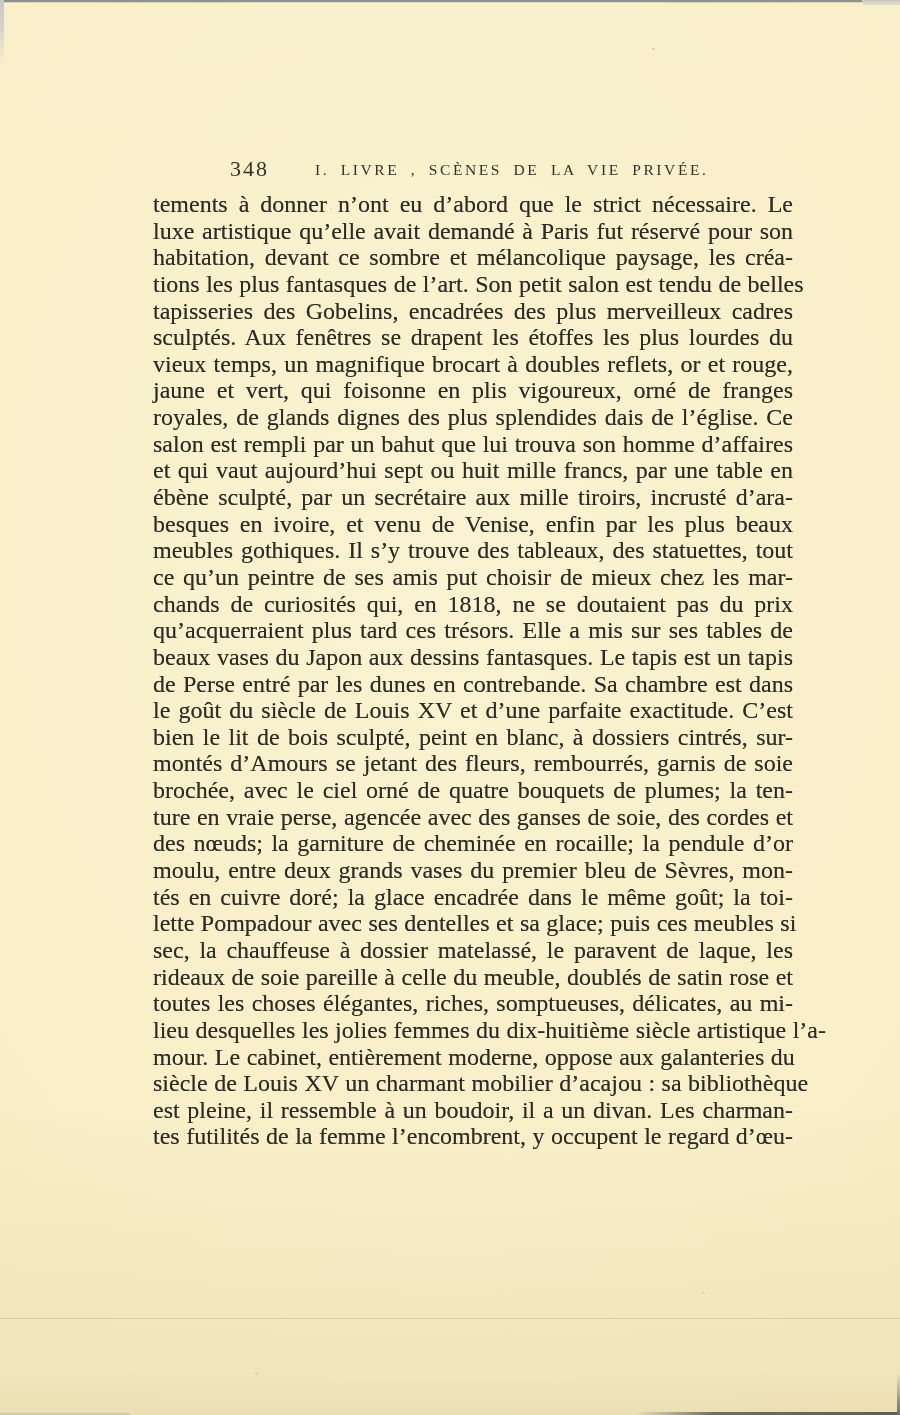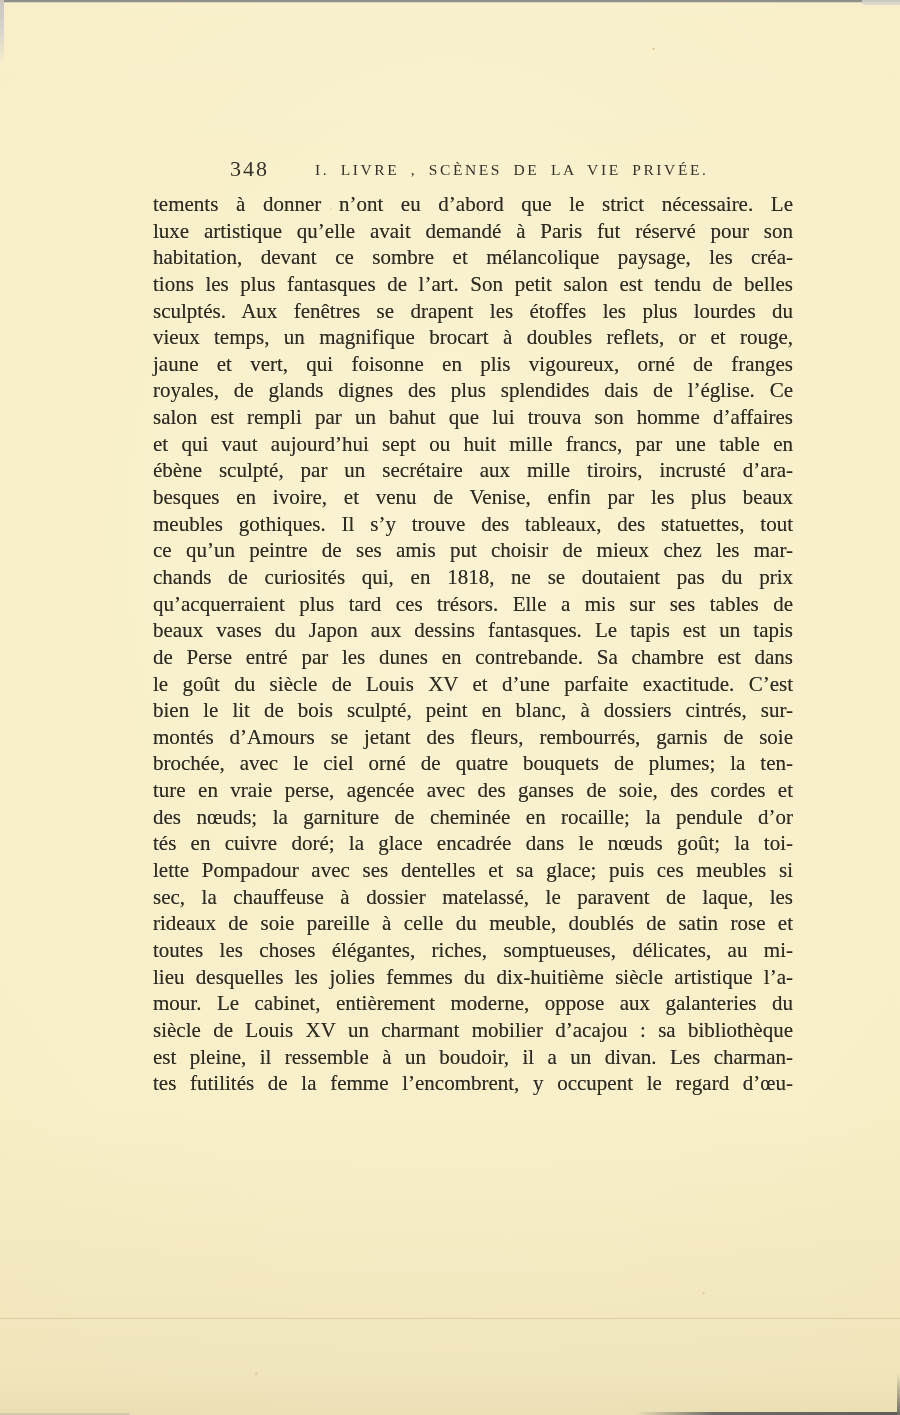--- a/index.html
+++ b/index.html
@@ -44,21 +44,21 @@
     font-size:15.5px;font-weight:normal;letter-spacing:2.6px;word-spacing:5px;
     color:#34312a;white-space:nowrap;
   }
 
   
   .body-text{
     position:absolute;left:153px;top:191px;width:640px;
   }
   .text-line{
     height:26.65px;line-height:26.65px;
-    font-size:21px;
+    font-size:24px;
     text-align:justify;text-align-last:justify;text-justify:inter-word;
     white-space:nowrap;
     word-spacing:0.5px;
     color:var(--ink);
     text-shadow:0 0 0.45px rgba(45,43,36,0.55);
   }
 </style>
 </head>
 <body>
 
@@ -80,41 +80,43 @@
   <div class="header">
     <span class="page-number">348</span>
     <span class="running-title">I. LIVRE , SCÈNES DE LA VIE PRIVÉE.</span>
   </div>
 
   <div class="body-text">
       <div class="text-line">tements à donner n’ont eu d’abord que le strict nécessaire. Le</div>
       <div class="text-line">luxe artistique qu’elle avait demandé à Paris fut réservé pour son</div>
       <div class="text-line">habitation, devant ce sombre et mélancolique paysage, les créa-</div>
       <div class="text-line">tions les plus fantasques de l’art. Son petit salon est tendu de belles</div>
+      <div class="text-line">tapisseries des Gobelins, encadrées des plus merveilleux cadres</div>
       <div class="text-line">sculptés. Aux fenêtres se drapent les étoffes les plus lourdes du</div>
       <div class="text-line">vieux temps, un magnifique brocart à doubles reflets, or et rouge,</div>
       <div class="text-line">jaune et vert, qui foisonne en plis vigoureux, orné de franges</div>
       <div class="text-line">royales, de glands dignes des plus splendides dais de l’église. Ce</div>
       <div class="text-line">salon est rempli par un bahut que lui trouva son homme d’affaires</div>
       <div class="text-line">et qui vaut aujourd’hui sept ou huit mille francs, par une table en</div>
       <div class="text-line">ébène sculpté, par un secrétaire aux mille tiroirs, incrusté d’ara-</div>
       <div class="text-line">besques en ivoire, et venu de Venise, enfin par les plus beaux</div>
       <div class="text-line">meubles gothiques. Il s’y trouve des tableaux, des statuettes, tout</div>
       <div class="text-line">ce qu’un peintre de ses amis put choisir de mieux chez les mar-</div>
       <div class="text-line">chands de curiosités qui, en 1818, ne se doutaient pas du prix</div>
       <div class="text-line">qu’acquerraient plus tard ces trésors. Elle a mis sur ses tables de</div>
       <div class="text-line">beaux vases du Japon aux dessins fantasques. Le tapis est un tapis</div>
       <div class="text-line">de Perse entré par les dunes en contrebande. Sa chambre est dans</div>
       <div class="text-line">le goût du siècle de Louis XV et d’une parfaite exactitude. C’est</div>
       <div class="text-line">bien le lit de bois sculpté, peint en blanc, à dossiers cintrés, sur-</div>
       <div class="text-line">montés d’Amours se jetant des fleurs, rembourrés, garnis de soie</div>
       <div class="text-line">brochée, avec le ciel orné de quatre bouquets de plumes; la ten-</div>
       <div class="text-line">ture en vraie perse, agencée avec des ganses de soie, des cordes et</div>
       <div class="text-line">des nœuds; la garniture de cheminée en rocaille; la pendule d’or</div>
-      <div class="text-line">tés en cuivre doré; la glace encadrée dans le nœuds goût; la toi-</div>
+      <div class="text-line">moulu, entre deux grands vases du premier bleu de Sèvres, mon-</div>
+      <div class="text-line">tés en cuivre doré; la glace encadrée dans le même goût; la toi-</div>
       <div class="text-line">lette Pompadour avec ses dentelles et sa glace; puis ces meubles si</div>
       <div class="text-line">sec, la chauffeuse à dossier matelassé, le paravent de laque, les</div>
       <div class="text-line">rideaux de soie pareille à celle du meuble, doublés de satin rose et</div>
       <div class="text-line">toutes les choses élégantes, riches, somptueuses, délicates, au mi-</div>
       <div class="text-line">lieu desquelles les jolies femmes du dix-huitième siècle artistique l’a-</div>
       <div class="text-line">mour. Le cabinet, entièrement moderne, oppose aux galanteries du</div>
       <div class="text-line">siècle de Louis XV un charmant mobilier d’acajou : sa bibliothèque</div>
       <div class="text-line">est pleine, il ressemble à un boudoir, il a un divan. Les charman-</div>
       <div class="text-line">tes futilités de la femme l’encombrent, y occupent le regard d’œu-</div>
     </div>

